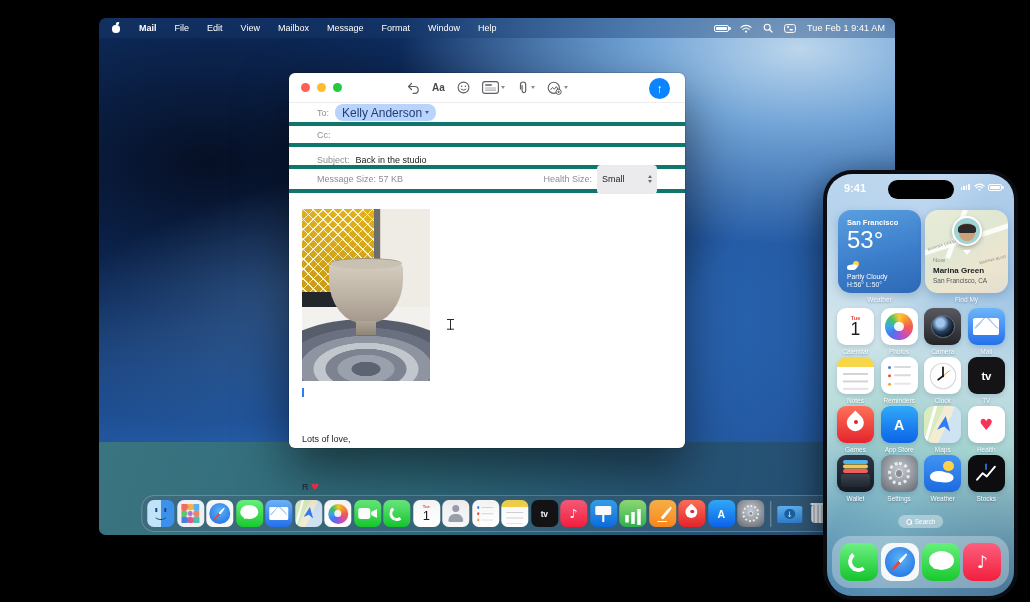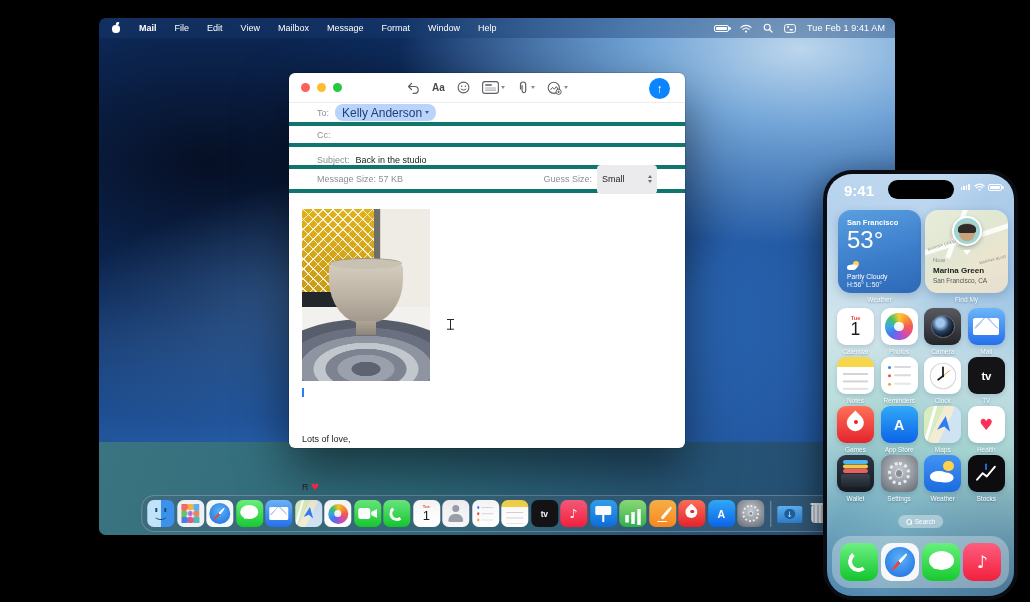--- a/index.html
+++ b/index.html
@@ -221,21 +221,21 @@
 
   
   .iphone{position:absolute;left:823px;top:170px;width:195px;height:430px;background:#0a0c12;border-radius:29px;
       box-shadow:0 10px 35px rgba(0,0,0,.6);z-index:10;}
   .iphone-screen{position:absolute;inset:4px;border-radius:25px;overflow:hidden;
       background:linear-gradient(200deg,#b3d0ec 0%,#9cc2e6 22%,#c2dde4 44%,#a3d2cf 60%,#7fb5c4 76%,#4f85ad 100%);}
   .iphone-screen::before{content:"";position:absolute;inset:0;
       background:linear-gradient(115deg,rgba(255,255,255,.25) 0 30%,rgba(255,255,255,0) 45%),
                  radial-gradient(120% 60% at 100% 100%,rgba(20,50,95,.4),rgba(20,50,95,0) 60%);}
   .p-statusbar{position:absolute;left:0;right:0;top:0;height:26px;z-index:3;color:#fff;}
-  .p-time{position:absolute;left:17px;top:8px;font-size:15px;font-weight:700;}
+  .p-time{position:absolute;left:17px;top:8px;font-size:11px;font-weight:700;}
   .dynamic-island{position:absolute;left:50%;top:6px;transform:translateX(-50%);width:66px;height:19px;background:#000;border-radius:10px;}
   .p-status-icons{position:absolute;right:12px;top:9px;display:flex;align-items:center;gap:3.5px;}
   .sig{display:flex;align-items:flex-end;gap:1px;}
   .sig i{display:block;width:1.6px;background:#fff;border-radius:0.5px;}
   .p-batt{position:relative;width:14px;height:7px;border:1px solid rgba(255,255,255,.95);border-radius:2px;}
   .p-batt::before{content:"";position:absolute;inset:1px;background:#fff;border-radius:1px;}
   .p-batt::after{content:"";position:absolute;right:-2.6px;top:1.6px;width:1.6px;height:2.8px;background:rgba(255,255,255,.85);border-radius:0 1px 1px 0;}
 
   .widgets{position:absolute;left:11px;top:36px;display:flex;gap:4px;z-index:2;}
   .widget{width:83px;height:83px;border-radius:13px;overflow:hidden;position:relative;box-shadow:0 3px 8px rgba(0,30,60,.18);}
@@ -390,21 +390,21 @@
       <div class="field-row row-cc">
         <span class="field-label">Cc:</span>
       </div>
       <div class="field-row row-subject">
         <span class="field-label">Subject:</span>
         <span class="subject-value">Back in the studio</span>
       </div>
       <div class="field-row row-sizes">
         <span>Message Size: 57 KB</span>
         <span class="img-size-group">
-          <span>Guess Size:</span>
+          <span>Health Size:</span>
           <span class="select-box">
             <span>Small</span>
             <span class="updown">
                 <i class="up"></i>
                 <i class="down"></i>
               </span>
           </span>
         </span>
       </div>
 

